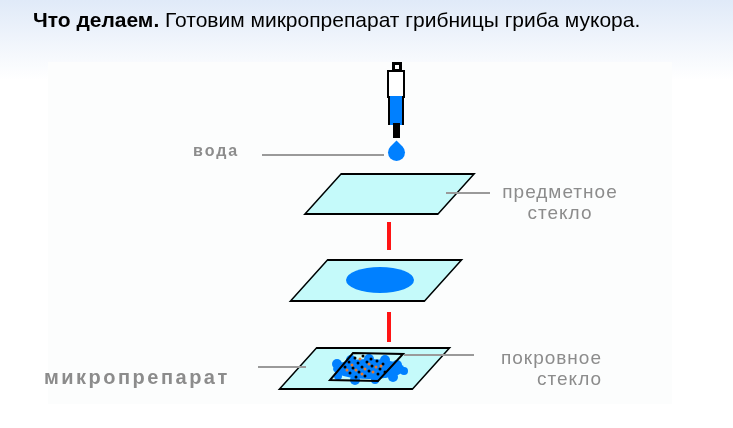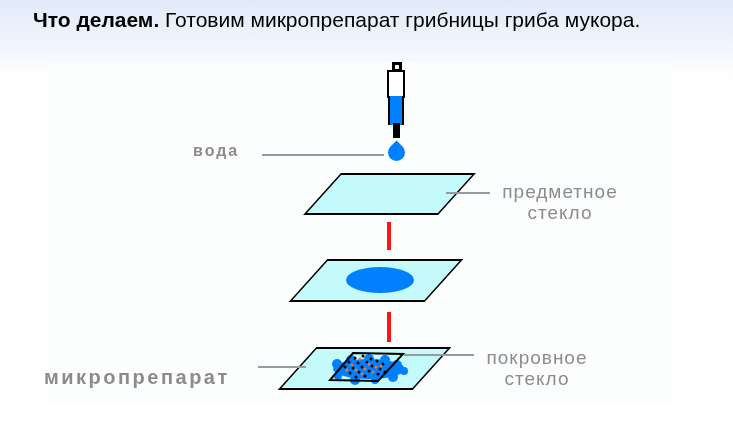--- a/index.html
+++ b/index.html
@@ -65,21 +65,21 @@
     position:absolute;left:346px;top:267px;width:68px;height:26px;
     background:#0080FF;border-radius:50%;z-index:2;
   }
   .specimen-svg{position:absolute;left:325px;top:350px;width:105px;height:42px;z-index:2;}
   
   .lbl{position:absolute;color:#8C8C8C;}
   .lbl-water{left:193px;top:142px;font-size:16px;font-weight:bold;letter-spacing:2px;}
   .lbl-micro{left:44px;top:355px;font-size:20px;font-weight:bold;letter-spacing:2.5px;margin-top:11px;}
   .lbl-right{font-size:19px;line-height:21px;letter-spacing:1px;text-align:center;}
   .lbl-slideglass{left:490px;top:181px;width:140px;}
-  .lbl-coverglass{left:472px;top:347px;width:130px;}
+  .lbl-coverglass{left:472px;top:347px;width:130px;text-align:right;}
   .lbl-right span{display:block;}
 </style>
 </head>
 <body>
 
 <div>
   <div class="header-gradient"></div>
   <div class="image-region"></div>
 
   <div class="title">

